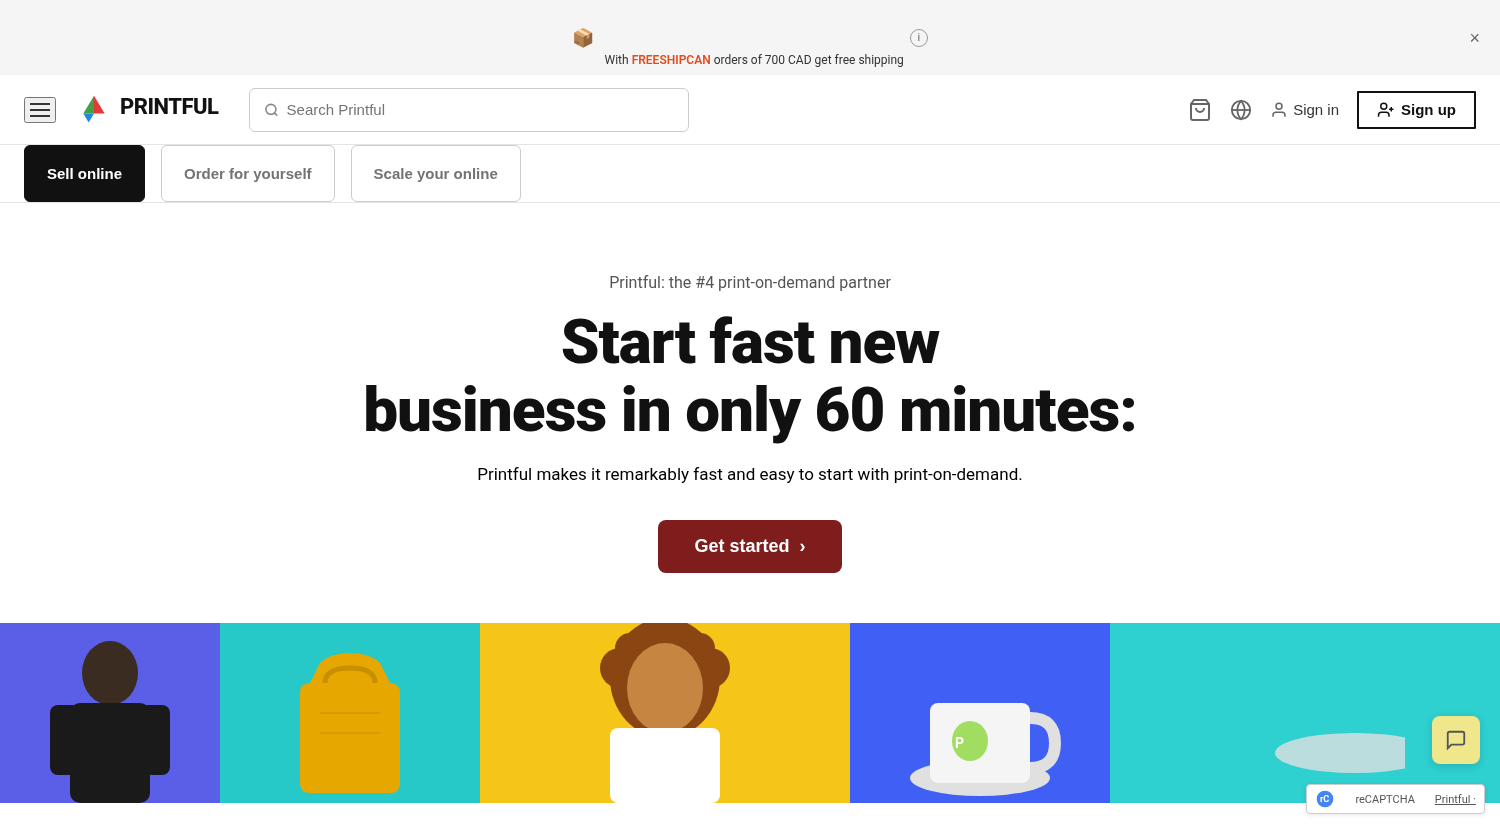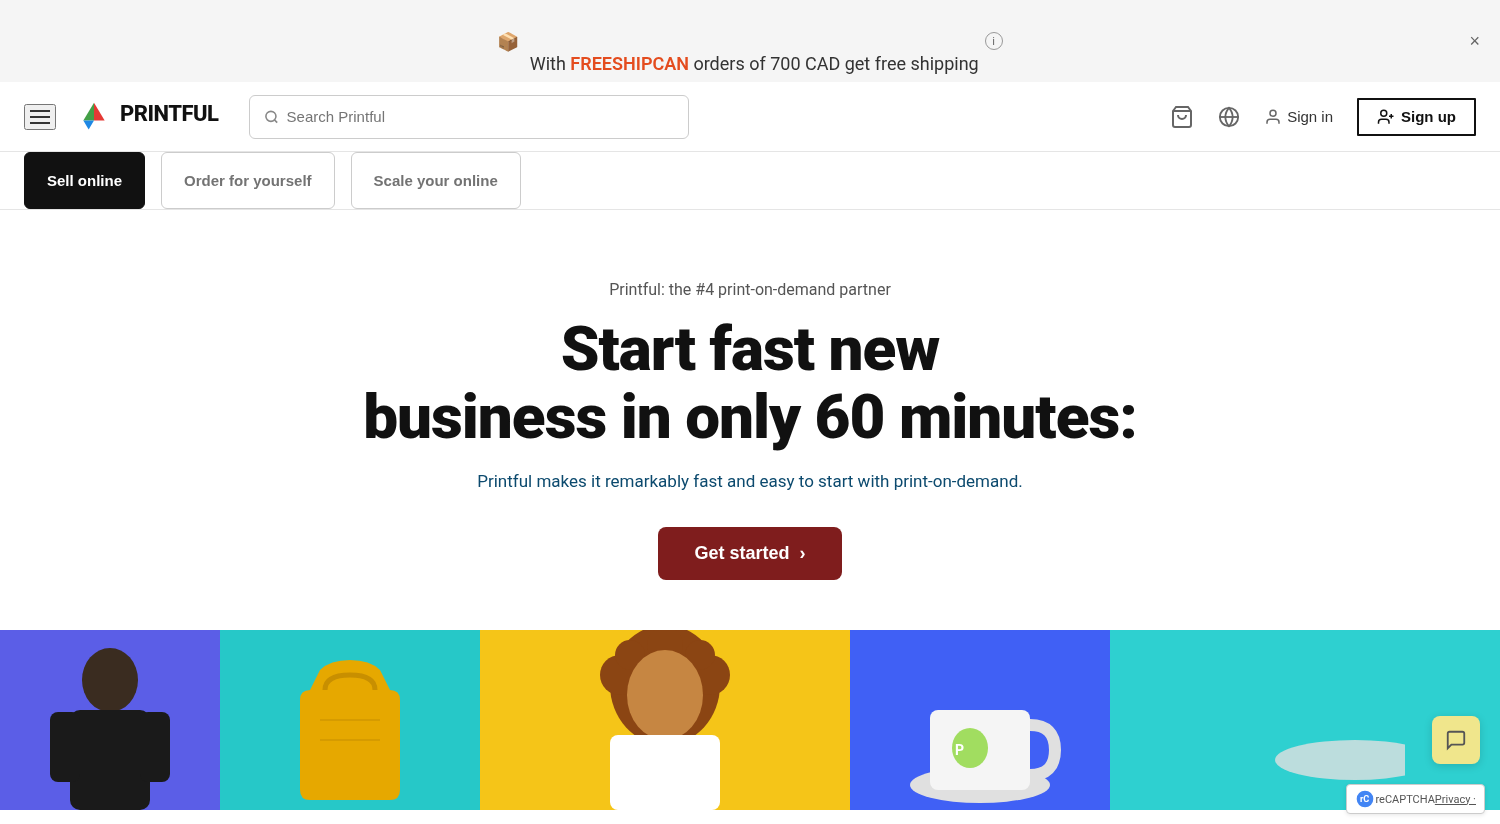--- a/index.html
+++ b/index.html
@@ -9,21 +9,21 @@
     .banner {
       background: #f5f5f5;
       display: flex;
       align-items: center;
       justify-content: center;
       padding: 8px 20px;
       position: relative;
       min-height: 44px;
     }
     .banner-icon { margin-right: 10px; color: #555; font-size: 18px; }
-    .banner-text { font-size: 18px; color: #333; margin-top: 45px; }
+    .banner-text { font-size: 12px; color: #333; margin-top: 45px; }
     .banner-text a { color: #e44c1e; font-weight: 600; text-decoration: none; }
     .banner-info {
       width: 18px; height: 18px; border-radius: 50%; border: 1px solid #999;
       display: inline-flex; align-items: center; justify-content: center;
       font-size: 11px; color: #666; margin-left: 6px; cursor: pointer;
     }
     .banner-close {
       position: absolute; right: 20px; top: 50%; transform: translateY(-50%);
       background: none; border: none; cursor: pointer; font-size: 18px; color: #666;
     }
@@ -65,21 +65,21 @@
     }
     .search-box input {
       border: none; outline: none; font-size: 15px; color: #333; width: 100%; background: transparent;
     }
     .search-icon-svg { color: #888; font-size: 16px; }
 
     .header-actions {
       margin-left: auto;
       display: flex;
       align-items: center;
-      gap: 24px;
+      gap: 18px;
     }
     .icon-btn {
       background: none; border: none; cursor: pointer;
       color: #666; font-size: 22px; display: flex; align-items: center;
     }
     .sign-in-btn {
       background: none; border: none; cursor: pointer;
       font-size: 15px; color: #333; display: flex; align-items: center; gap: 5px;
       font-weight: 500;
     }
@@ -131,21 +131,21 @@
     .hero-title {
       font-size: 62px;
       font-weight: 900;
       color: #111;
       line-height: 1.1;
       margin-bottom: 20px;
       letter-spacing: -1px;
     }
     .hero-desc {
       font-size: 17px;
-      color: #0c4a6e;
+      color: #000000;
       margin-bottom: 36px;
     }
     .get-started-btn {
       display: inline-flex;
       align-items: center;
       gap: 10px;
       background: #7f1d1d;
       color: #fff;
       border: none;
       border-radius: 8px;
@@ -195,21 +195,21 @@
     .recaptcha-badge {
       position: fixed;
       bottom: 10px;
       right: 15px;
       background: #fff;
       border: 1px solid #ccc;
       border-radius: 4px;
       padding: 4px 8px;
       font-size: 11px;
       color: #555;
-      display: flex; align-items: center; gap: 0;
+      display: flex; align-items: center; gap: 20px;
       box-shadow: 0 1px 4px rgba(0,0,0,0.1);
     }
 
     
     .logo-svg { width: 36px; height: 32px; }
   </style>
 </head>
 <body>
 
 <div class="banner">
@@ -384,14 +384,14 @@
     <path d="M21 15a2 2 0 01-2 2H7l-4 4V5a2 2 0 012-2h14a2 2 0 012 2z"></path>
   </svg>
 </div>
 
 <div class="recaptcha-badge">
   <svg width="20" height="20" viewBox="0 0 24 24">
     <circle cx="12" cy="12" r="10" fill="#4285f4"></circle>
     <text x="6" y="16" font-size="11" fill="white" font-weight="bold">rC</text>
   </svg>
   <span>reCAPTCHA</span>
-  <span style="text-decoration:underline; cursor:pointer;">Privacy ·</span>
+  <span style="text-decoration:underline; cursor:pointer;">Printful ·</span>
 </div>
 
 </body></html>

